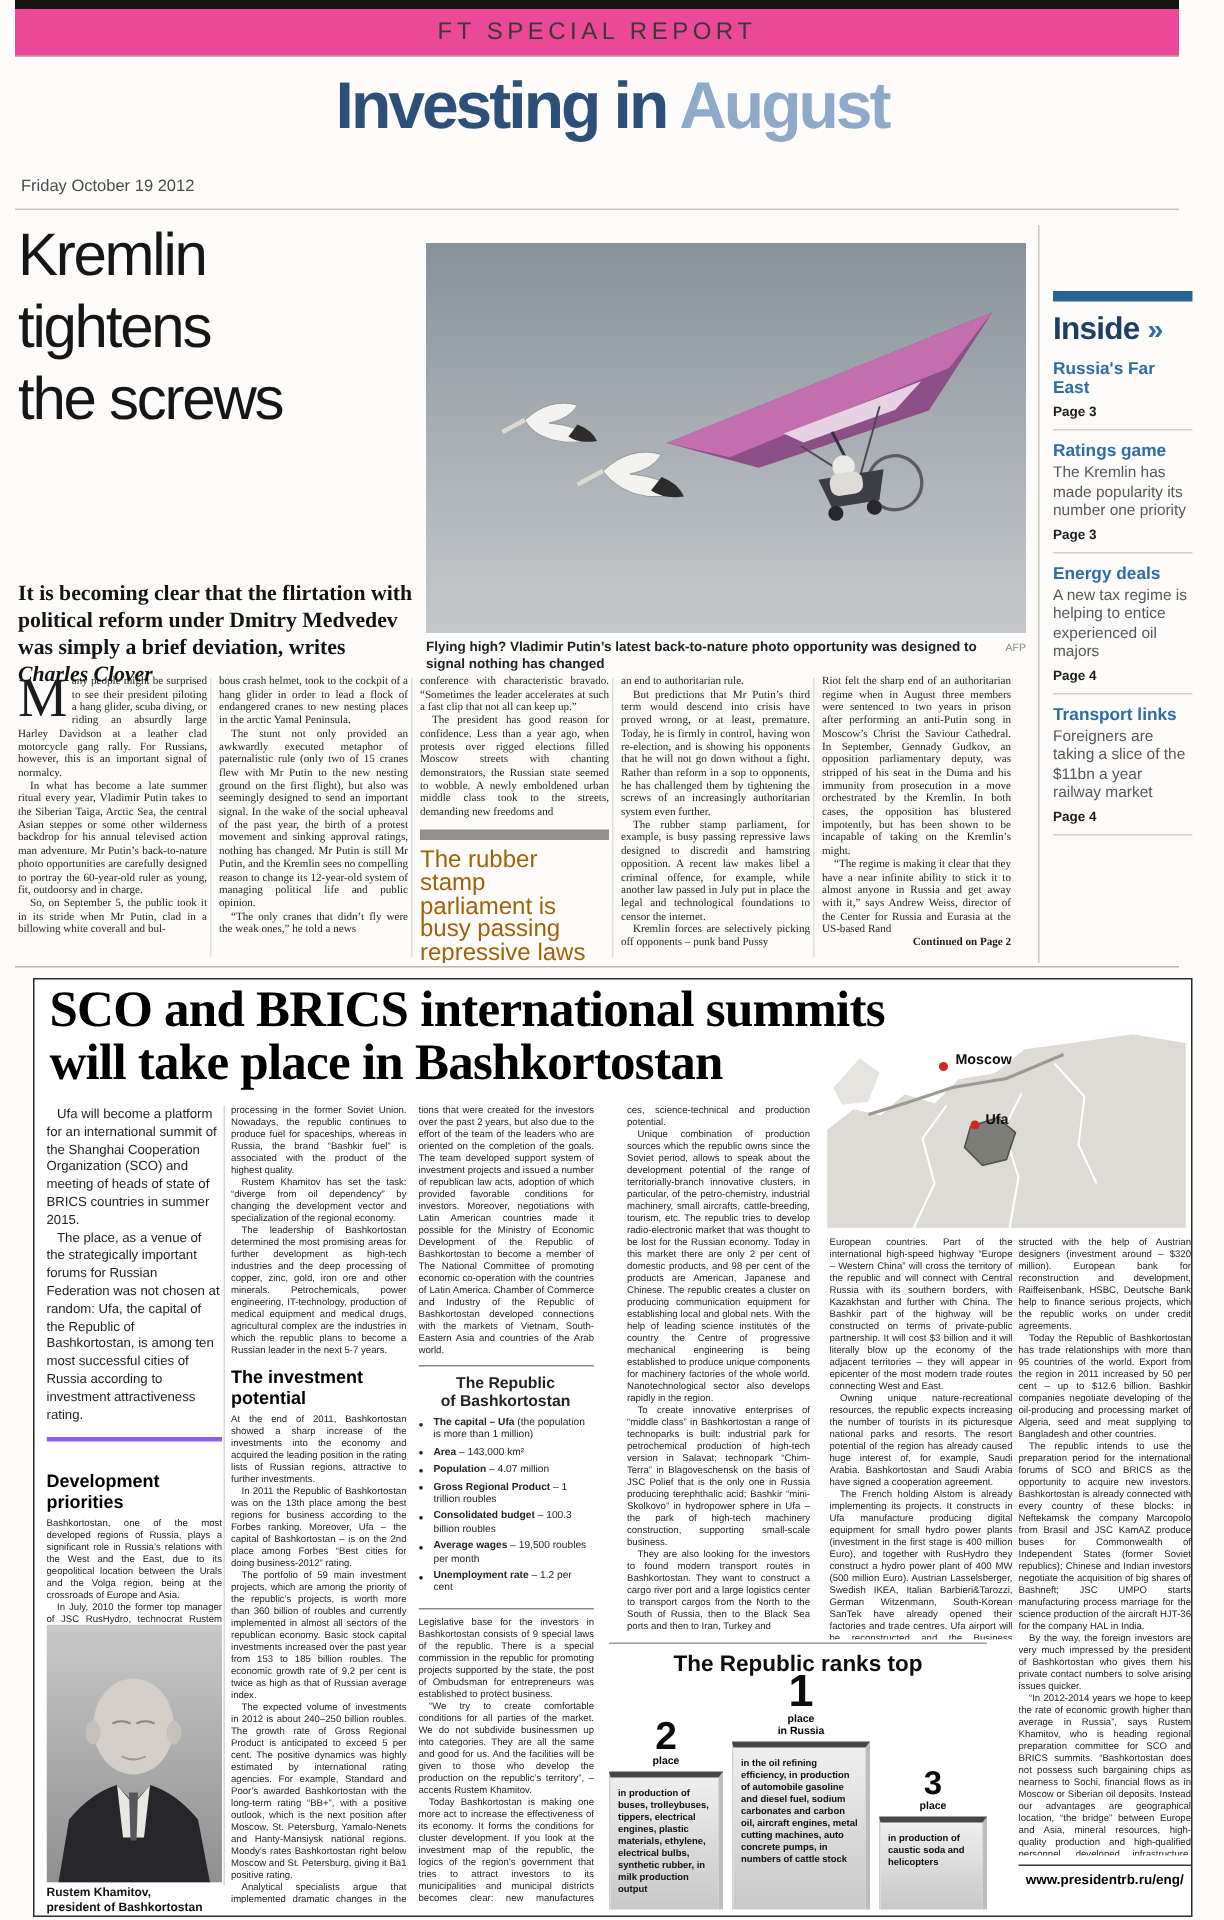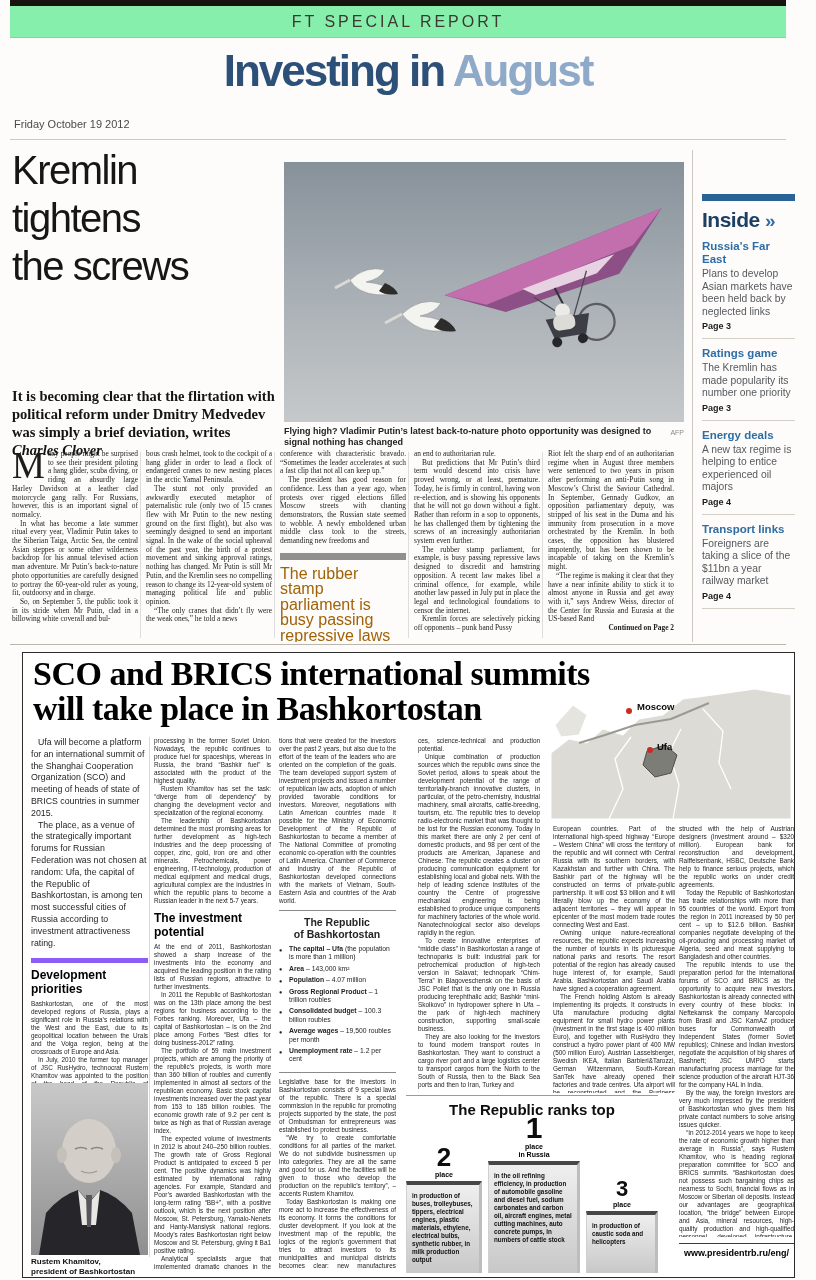--- a/index.html
+++ b/index.html
@@ -2,21 +2,21 @@
 <html><head>
 <meta charset="utf-8">
 <style>
   html,body{margin:0;padding:0;background:#e8e5df;}
   .page{position:relative;width:816px;height:1280px;background:#fdfcfa;overflow:hidden;
         font-family:"Liberation Sans",sans-serif;-webkit-font-smoothing:antialiased;}
   .abs{position:absolute;}
 
   
   .topbar{left:10px;top:0;width:776px;height:6px;background:#17140f;}
-  .banner{left:10px;top:6px;width:776px;height:31px;background:#86efac;border-bottom:1px solid #bdb6a2;
+  .banner{left:10px;top:6px;width:776px;height:31px;background:#ec4899;border-bottom:1px solid #bdb6a2;
           text-align:center;line-height:31px;font-size:16px;letter-spacing:3px;color:#3d3831;}
   .mtitle{left:0;top:46px;width:816px;text-align:center;font-weight:bold;font-size:44px;letter-spacing:-2px;}
   .mtitle .t1{color:#2d5078;} .mtitle .t2{color:#8fa9c9;}
   .mdate{left:14px;top:118px;font-size:11px;color:#4a4a4a;}
   .hrule{height:1px;background:#ccc9c0;}
 
   
   .headline{left:12px;top:146px;width:272px;font-size:40px;line-height:48px;letter-spacing:-1.5px;
             color:#161616;white-space:pre-line;font-weight:400;}
   .standfirst{left:12px;top:387px;width:266px;font-family:"Liberation Serif",serif;font-weight:bold;
@@ -53,21 +53,21 @@
   .ad-head{position:absolute;left:10px;top:3px;font-family:"Liberation Serif",serif;font-weight:bold;
            font-size:34px;line-height:35px;letter-spacing:-0.5px;color:#000;}
   .admap{position:absolute;left:528px;top:36px;width:240px;height:130px;}
   .map-label{position:absolute;font-weight:bold;font-size:9.5px;color:#0d0d0d;}
 
   .adintro p{margin:0;font-size:8.8px;line-height:11.8px;color:#1f1f1f;text-indent:8px;text-align:left;}
   .adcol{position:absolute;font-size:6.4px;line-height:8px;text-align:justify;color:#242424;overflow:hidden;}
   .adcol p{margin:0;text-indent:7px;}
   .adcol p.ni{text-indent:0;}
   .ad-h2{font-size:12px;line-height:13.5px;font-weight:bold;text-align:left;margin:7px 0 4px;color:#000;}
-  .ad-h2.ruled{border-top:5px solid #8b5cf6;padding-top:6px;margin-top:9px;}
+  .ad-h2.ruled{border-top:3px solid #8b5cf6;padding-top:20px;margin-top:9px;}
   .adcolrule{position:absolute;left:126px;top:84px;width:1px;height:520px;background:#d8d8d8;}
 
   .fb{border-top:1px solid #8a8a8a;border-bottom:1px solid #8a8a8a;padding:5px 1px 5px 0;margin:5px 0;}
   .fb-title{text-align:center;font-weight:bold;font-size:10.5px;line-height:12px;white-space:pre-line;margin:0 0 5px;}
   .fb ul{list-style:none;margin:0;padding:0;}
   .fb li{position:relative;padding-left:10px;margin-bottom:3px;font-size:6.8px;line-height:8.4px;text-align:left;}
   .fb li::before{content:"●";position:absolute;left:0;top:0.5px;font-size:5.5px;}
 
   .kphoto{position:absolute;left:8px;top:430px;width:117px;height:172px;}
   .kcap{position:absolute;left:8px;top:604px;width:117px;font-weight:bold;font-size:8px;line-height:9.5px;
@@ -184,21 +184,20 @@
 
   <div class="abs sbrule"></div>
   <div class="abs sidebar">
     <div class="sb-bar"></div>
     <div class="sb-title">
       <span>Inside</span>
       <span class="chev">»</span>
     </div>
     <div class="sb-item">
       <div class="sb-head">Russia's Far East</div>
-      <div class="sb-text">Plans to develop Asian markets have been held back by neglected links</div>
       <div class="sb-page">Page 3</div>
     </div>
     <div class="sb-item">
       <div class="sb-head">Ratings game</div>
       <div class="sb-text">The Kremlin has made popularity its number one priority</div>
       <div class="sb-page">Page 3</div>
     </div>
     <div class="sb-item">
       <div class="sb-head">Energy deals</div>
       <div class="sb-text">A new tax regime is helping to entice experienced oil majors</div>

